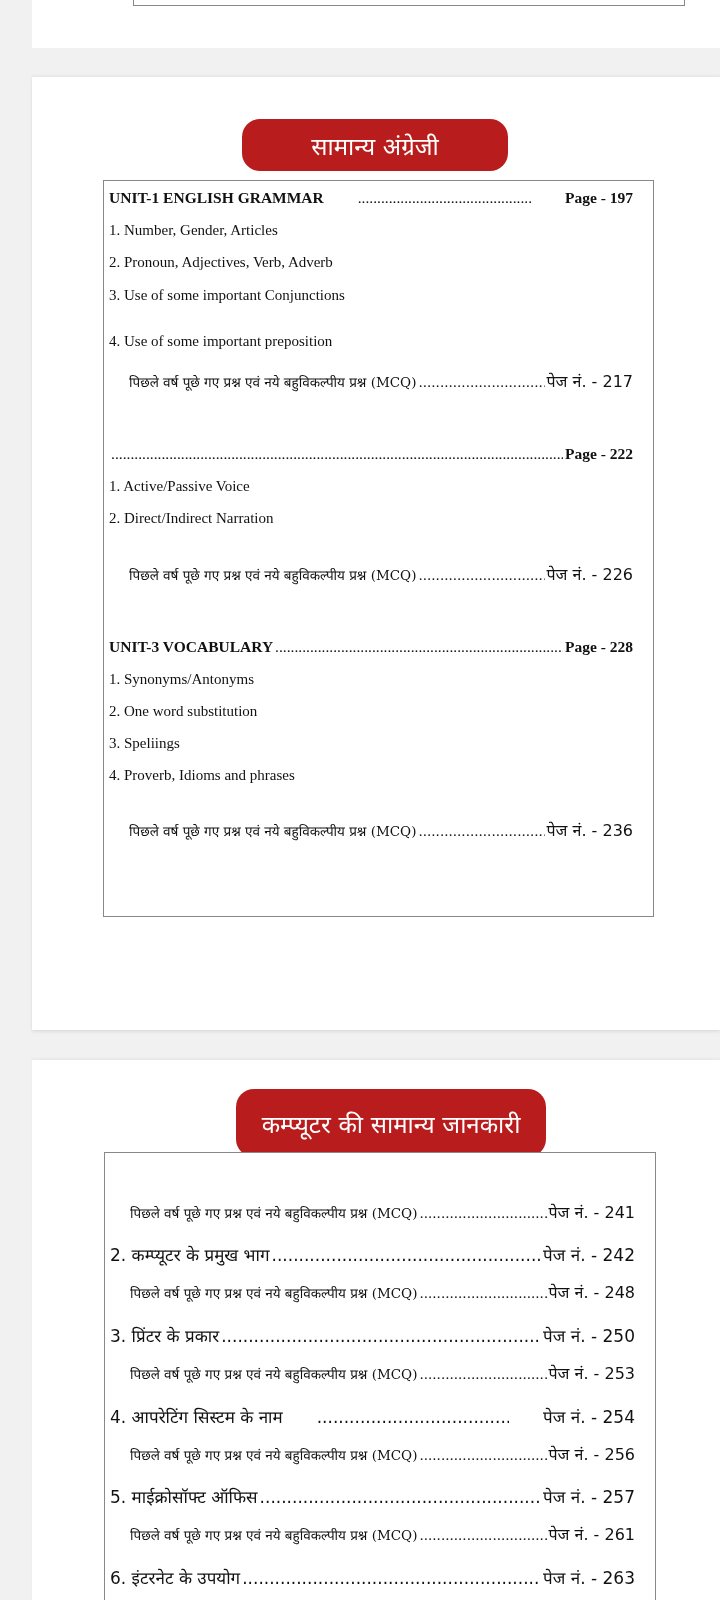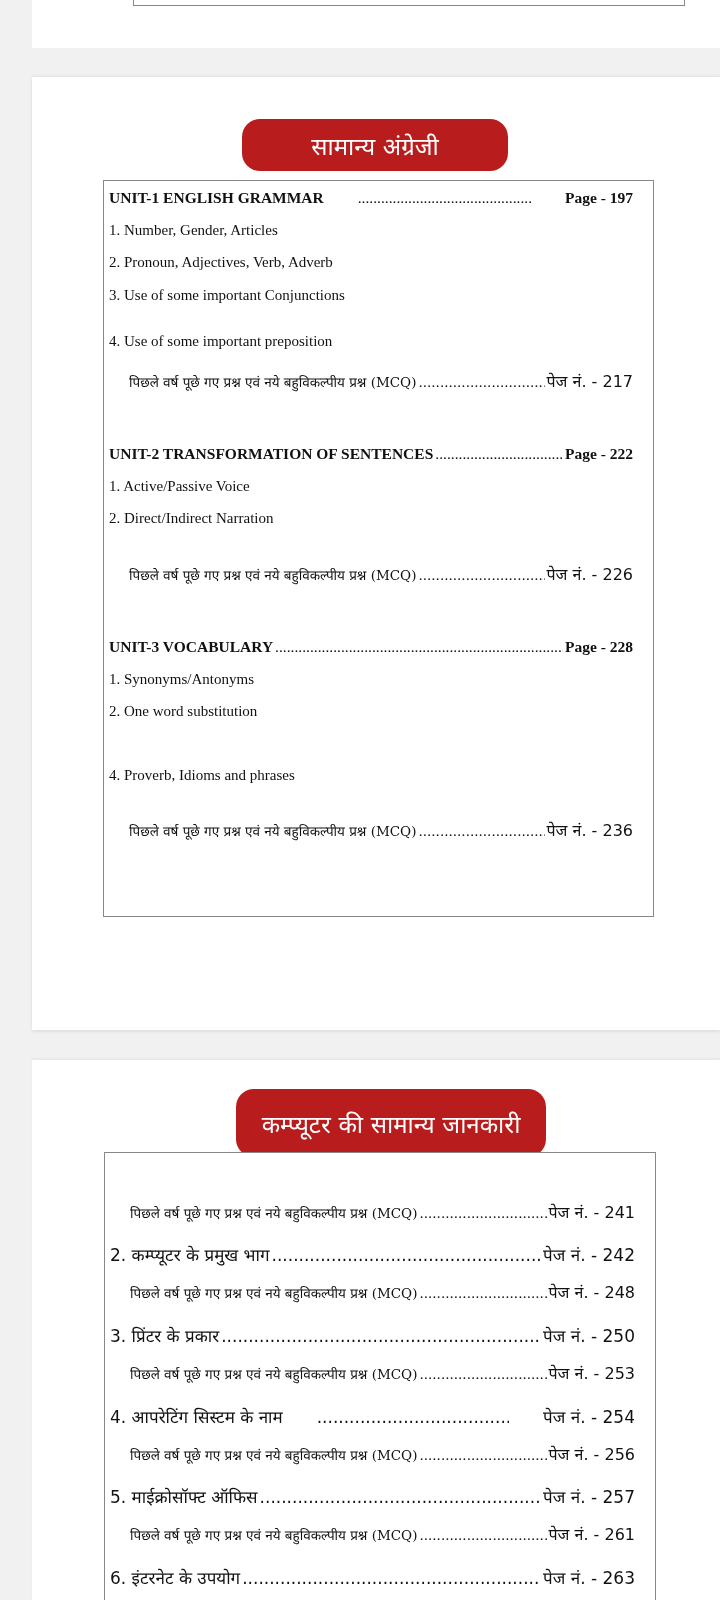--- a/index.html
+++ b/index.html
@@ -50,39 +50,39 @@
   <div class="row sub" style="top:73px;">2. Pronoun, Adjectives, Verb, Adverb</div>
   <div class="row sub" style="top:106px;">3. Use of some important Conjunctions</div>
   <div class="row sub" style="top:152px;text-align:right;">4. Use of some important preposition</div>
   <div class="row mcq" style="top:189px;">
     <span>पिछले वर्ष पूछे गए प्रश्न एवं नये बहुविकल्पीय प्रश्न (MCQ)</span>
     <span class="lead"></span>
     <span class="pg">पेज नं. - 217</span>
   </div>
 
   <div class="row unit" style="top:264px;">
-    <span>UNIT-2 TRANSFORMATION OF SENTENCES</span>
     <span class="lead"></span>
     <span>Page - 222</span>
   </div>
   <div class="row sub" style="top:297px;">1. Active/Passive Voice</div>
   <div class="row sub" style="top:329px;">2. Direct/Indirect Narration</div>
   <div class="row mcq" style="top:382px;">
     <span>पिछले वर्ष पूछे गए प्रश्न एवं नये बहुविकल्पीय प्रश्न (MCQ)</span>
     <span class="lead"></span>
     <span class="pg">पेज नं. - 226</span>
   </div>
 
   <div class="row unit" style="top:457px;">
     <span>UNIT-3 VOCABULARY</span>
     <span class="lead"></span>
     <span>Page - 228</span>
   </div>
   <div class="row sub" style="top:490px;">1. Synonyms/Antonyms</div>
   <div class="row sub" style="top:522px;">2. One word substitution</div>
+  <div class="row sub" style="top:554px;">3. Speliings</div>
   <div class="row sub" style="top:586px;">4. Proverb, Idioms and phrases</div>
   <div class="row mcq" style="top:638px;">
     <span>पिछले वर्ष पूछे गए प्रश्न एवं नये बहुविकल्पीय प्रश्न (MCQ)</span>
     <span class="lead"></span>
     <span class="pg">पेज नं. - 236</span>
   </div>
 </div>
 
 <div class="page page3"></div>
 <div class="pill pill2">कम्प्यूटर की सामान्य जानकारी</div>

